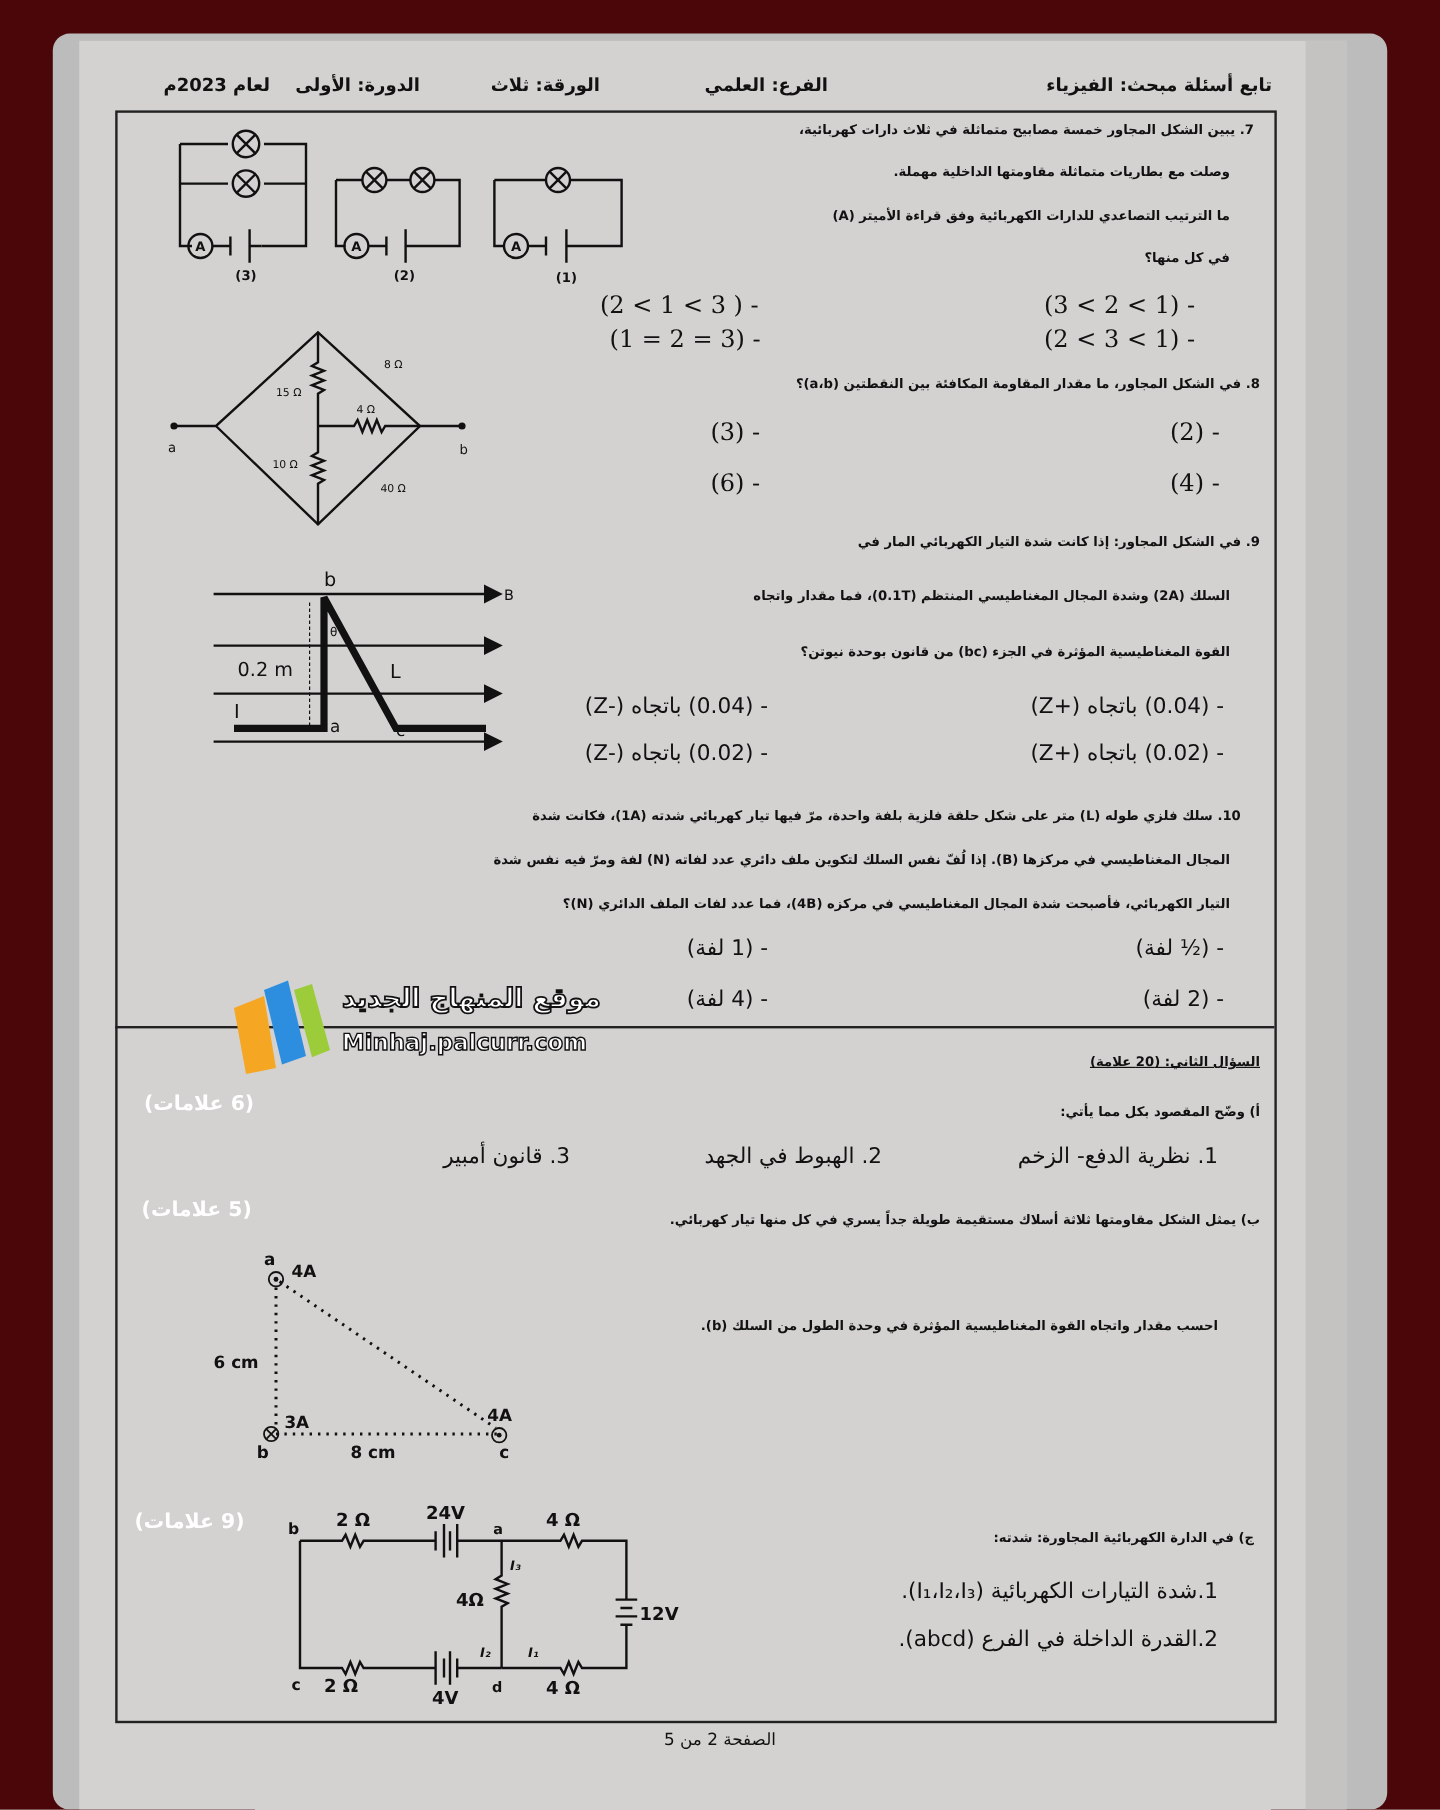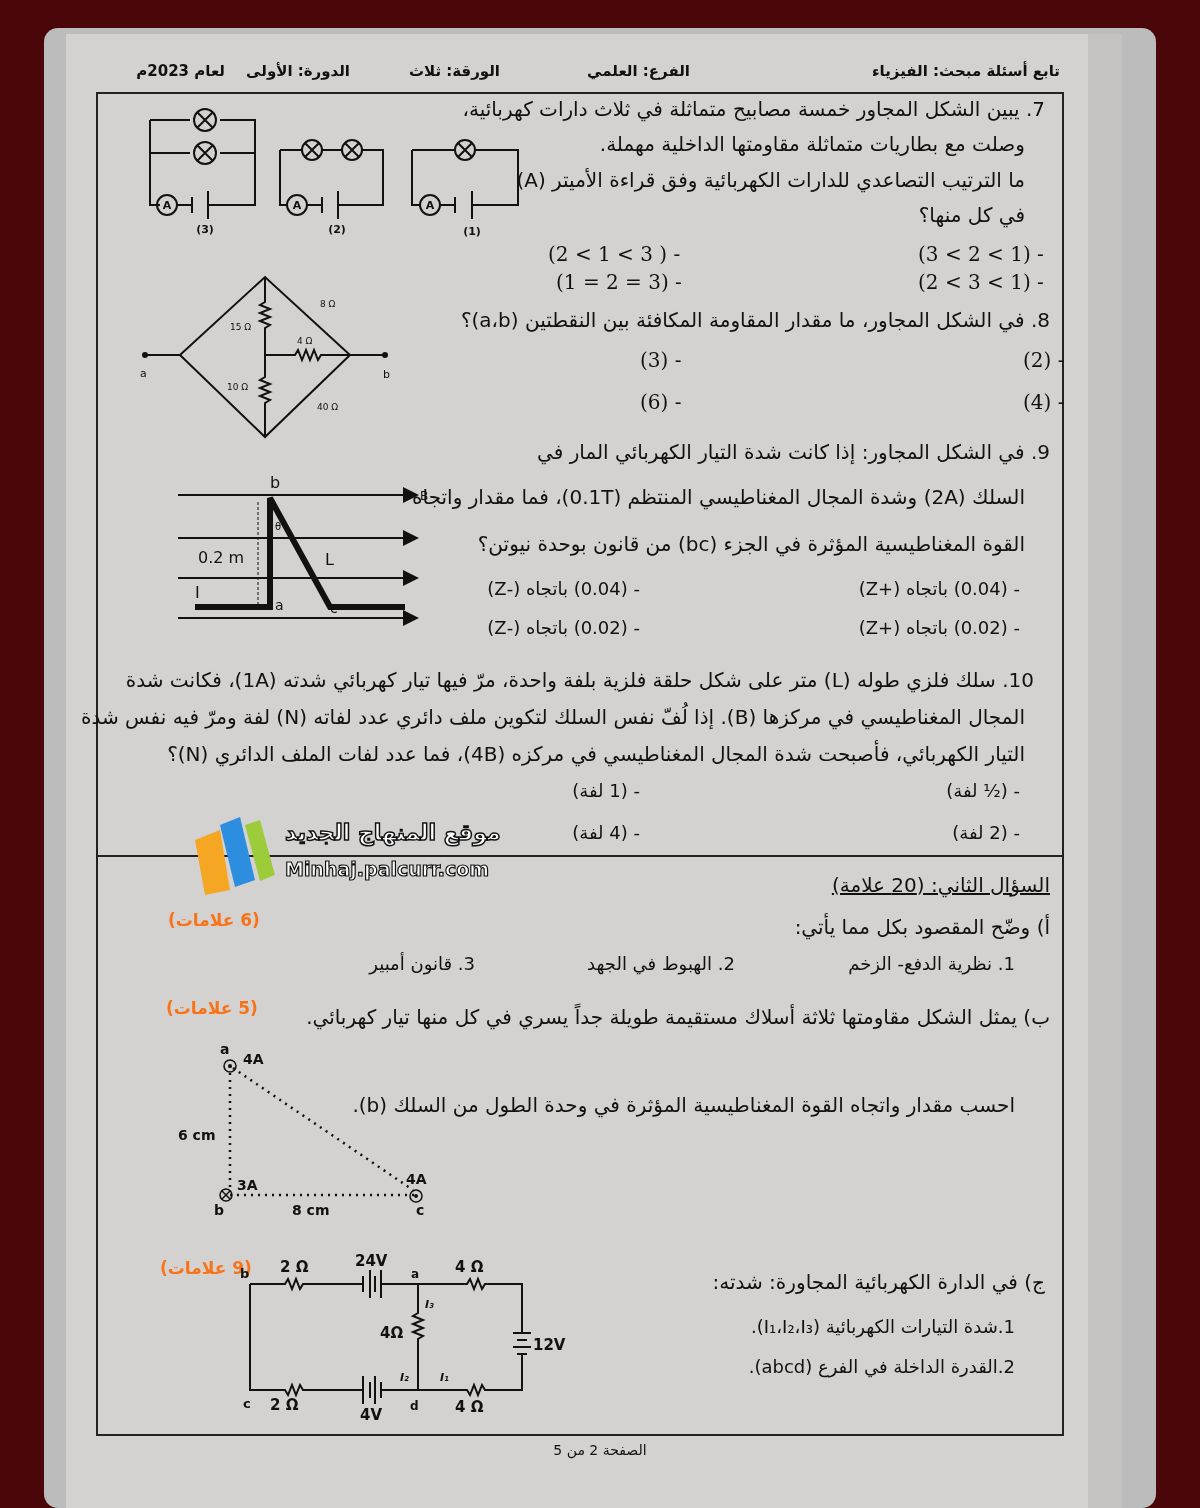--- a/index.html
+++ b/index.html
@@ -4,24 +4,24 @@
 <style>
   html,body{margin:0;padding:0;}
   body{width:1200px;height:1508px;background:#4a0608;position:relative;overflow:hidden;font-family:"DejaVu Sans",sans-serif;}
   .photo{position:absolute;left:44px;top:28px;width:1112px;height:1480px;background:#bdbcbc;border-radius:14px;}
   .sheet{position:absolute;left:66px;top:34px;width:1056px;height:1474px;background:#d3d2d1;}
   .sheet-edge{position:absolute;right:0;top:0;width:34px;height:100%;background:#c4c3c2;}
   .hdr{position:absolute;top:58px;left:110px;width:950px;height:30px;direction:rtl;font-weight:bold;font-size:15px;color:#111;}
   .hdr span{position:absolute;top:4px;white-space:nowrap;}
   .frame{position:absolute;left:96px;top:92px;width:964px;height:1340px;border:2px solid #222;border-top:2px solid #222;}
   .divider{position:absolute;left:96px;top:855px;width:966px;height:2px;background:#222;}
-  .q{position:absolute;direction:rtl;font-weight:normal;color:#111;font-size:20px;line-height:34px;white-space:nowrap;}
-  .opt{position:absolute;direction:ltr;font-family:"DejaVu Serif",serif;font-size:20px;color:#111;white-space:nowrap;margin-left:48px;}
+  .q{position:absolute;direction:rtl;font-weight:bold;color:#111;font-size:11px;line-height:34px;white-space:nowrap;}
+  .opt{position:absolute;direction:ltr;font-family:"DejaVu Serif",serif;font-size:20px;color:#111;white-space:nowrap;}
   .opt-ar{position:absolute;direction:rtl;font-size:18px;color:#111;white-space:nowrap;}
-  .marks{position:absolute;direction:rtl;font-weight:bold;font-size:17px;color:#f97316;white-space:nowrap;margin-left:48px;}
+  .marks{position:absolute;direction:rtl;font-weight:bold;font-size:17px;color:#ffffff;white-space:nowrap;}
   .footer{position:absolute;top:1442px;left:0;width:1200px;text-align:center;direction:rtl;font-size:14px;color:#111;}
   svg text{font-family:"DejaVu Sans",sans-serif;}
   .wm{position:absolute;left:190px;top:815px;width:300px;height:80px;}
   .wm-ar{position:absolute;left:285px;top:820px;font-size:22px;font-weight:bold;color:#fff;-webkit-text-stroke:1.5px #111;direction:rtl;white-space:nowrap;}
   .wm-en{position:absolute;left:285px;top:858px;font-size:19px;font-weight:bold;color:#fff;-webkit-text-stroke:1.2px #111;white-space:nowrap;}
   .u{text-decoration:underline;}
 </style>
 </head>
 <body>
 

